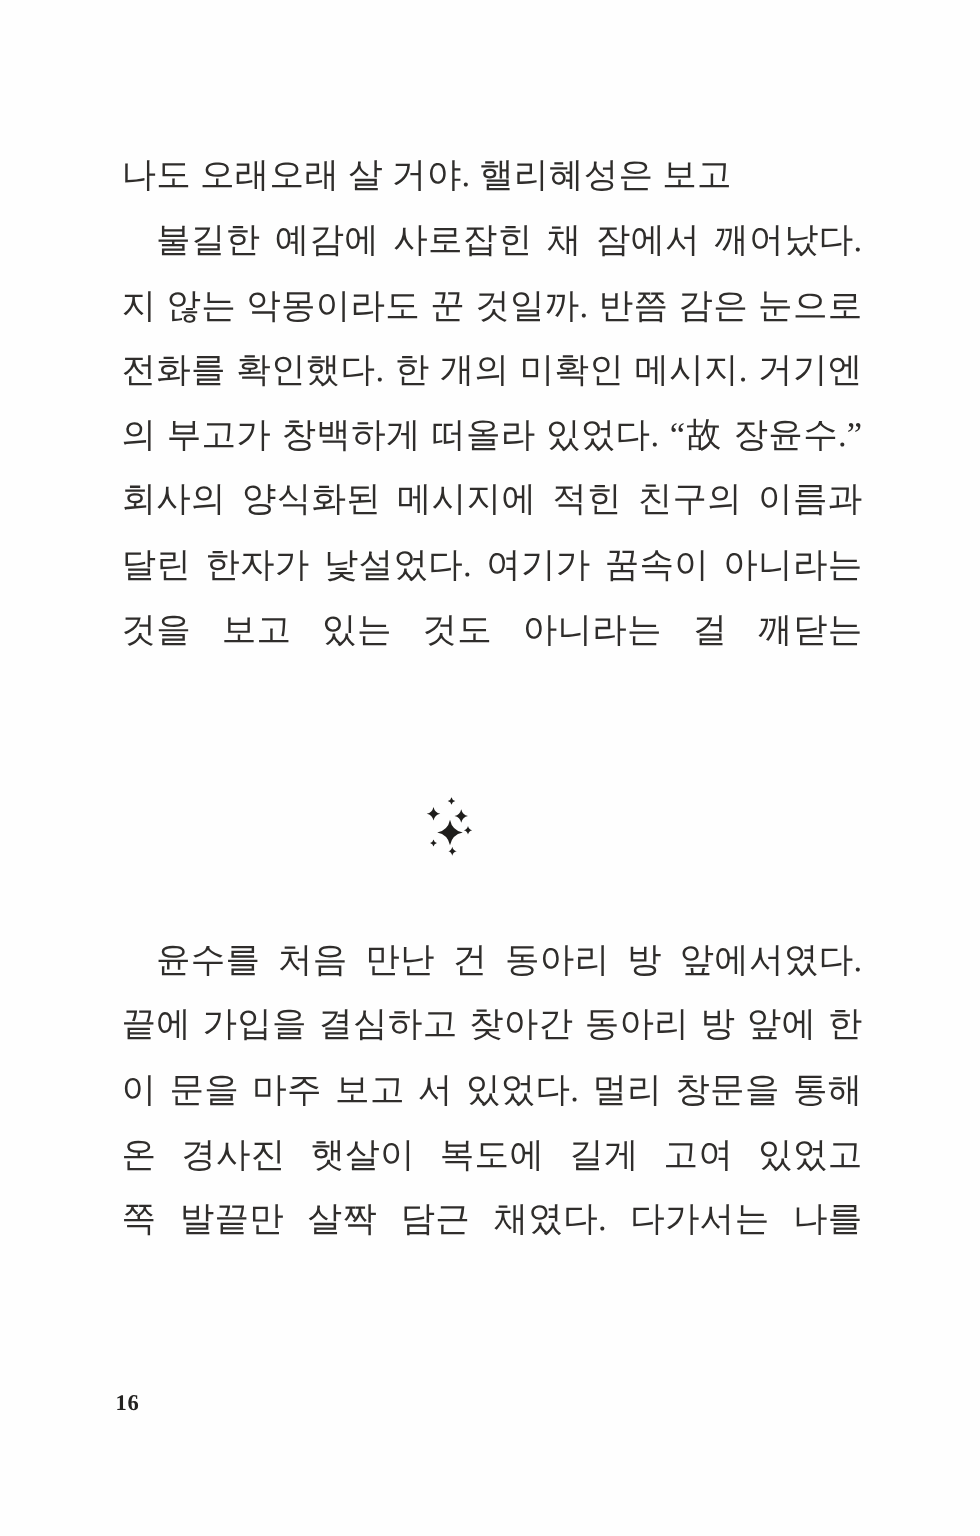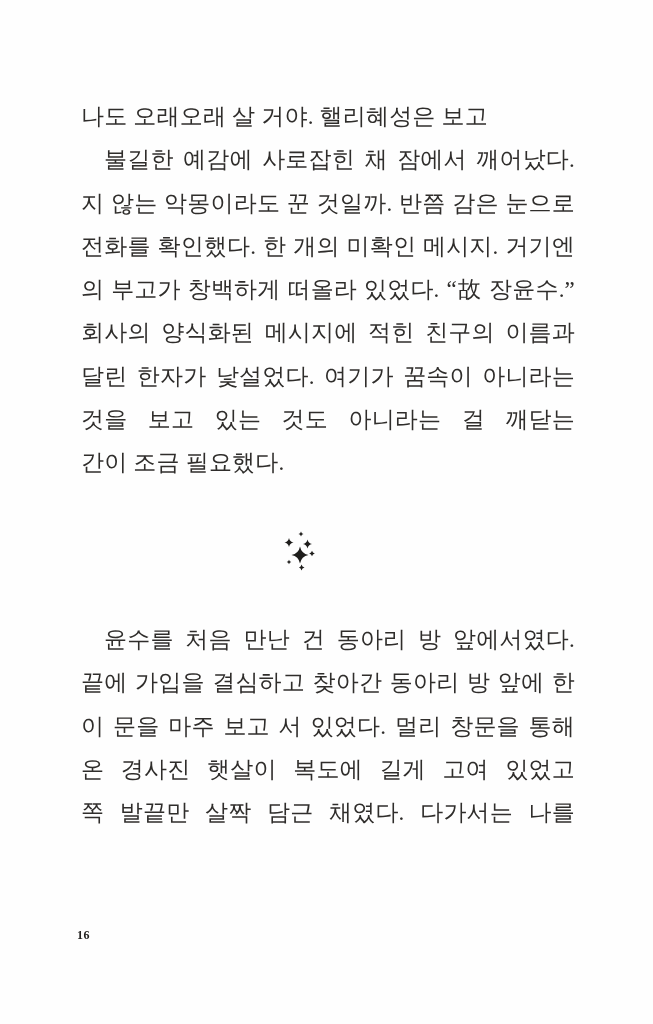--- a/index.html
+++ b/index.html
@@ -46,41 +46,40 @@
     left: 282px;
     top: 528px;
     width: 36px;
     height: 46px;
   }
   .divider svg { display: block; }
   .page-footer {
     position: absolute;
     left: 77px;
     top: 928px;
-    font-size: 12px;
+    font-size: 15px;
     font-weight: bold;
     color: #232220;
     letter-spacing: 0.5px;
   }
 </style>
 </head>
 <body>
 
 <div class="page">
 
   <div class="text-section" id="section1">
       <div class="line">나도 오래오래 살 거야. 핼리혜성은 보고 죽어야지.”</div>
       <div class="line indent justify">불길한 예감에 사로잡힌 채 잠에서 깨어났다. 기억나</div>
       <div class="line justify">지 않는 악몽이라도 꾼 것일까. 반쯤 감은 눈으로 휴대</div>
       <div class="line justify">전화를 확인했다. 한 개의 미확인 메시지. 거기엔 친구</div>
       <div class="line justify">의 부고가 창백하게 떠올라 있었다. “故 장윤수.” 상조</div>
       <div class="line justify">회사의 양식화된 메시지에 적힌 친구의 이름과 그 앞에</div>
       <div class="line justify">달린 한자가 낯설었다. 여기가 꿈속이 아니라는 걸, 헛</div>
       <div class="line justify">것을 보고 있는 것도 아니라는 걸 깨닫는 데까지는 시</div>
-      <div class="line">간이 조금 필요했다.</div>
     </div>
 
   <div class="divider">
     <svg width="34" height="44" viewBox="0 0 34 44" xmlns="http://www.w3.org/2000/svg" fill="#1e1d1b">
       <path d="M18 18.5 Q19.4 25.6 26.5 27 Q19.4 28.4 18 35.5 Q16.6 28.4 9.5 27 Q16.6 25.6 18 18.5 Z"></path>
       <path d="M7 10 Q7.8 13.7 11.5 14.5 Q7.8 15.3 7 19 Q6.2 15.3 2.5 14.5 Q6.2 13.7 7 10 Z"></path>
       <path d="M19 3.5 Q19.45 5.55 21.5 6 Q19.45 6.45 19 8.5 Q18.55 6.45 16.5 6 Q18.55 5.55 19 3.5 Z"></path>
       <path d="M25.5 11.5 Q26.3 15.2 30 16 Q26.3 16.8 25.5 20.5 Q24.7 16.8 21 16 Q24.7 15.2 25.5 11.5 Z"></path>
       <path d="M30 22.7 Q30.5 25 32.8 25.5 Q30.5 26 30 28.3 Q29.5 26 27.2 25.5 Q29.5 25 30 22.7 Z"></path>
       <path d="M7 31.7 Q7.4 33.6 9.3 34 Q7.4 34.4 7 36.3 Q6.6 34.4 4.7 34 Q6.6 33.6 7 31.7 Z"></path>

